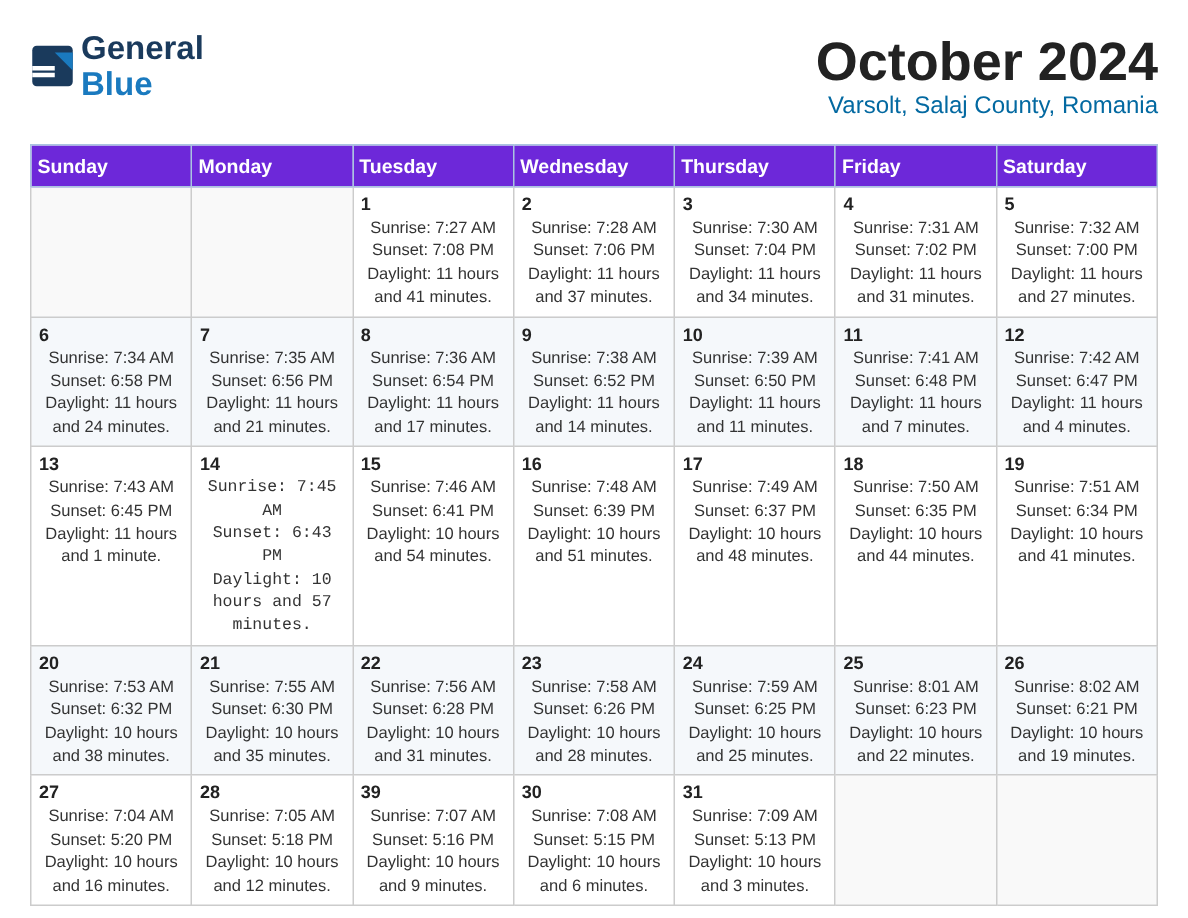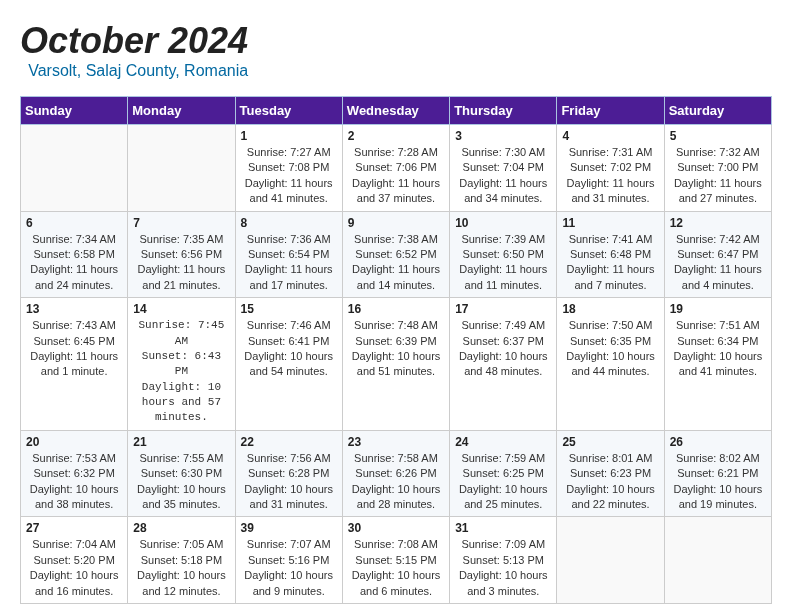--- a/index.html
+++ b/index.html
@@ -34,33 +34,32 @@
       height: 30px;
       margin-right: 4px;
     }
     .title-area {
       text-align: right;
     }
     .month-title {
       font-size: 36px;
       font-weight: bold;
       color: #222;
-      font-style: italic;
     }
     .location {
       font-size: 16px;
       color: #0369a1;
     }
     table {
       width: 100%;
       border-collapse: collapse;
       table-layout: fixed;
     }
     th {
-      background: #4c1d95;
+      background: #6d28d9;
       color: #fff;
       font-size: 13px;
       padding: 6px 4px;
       text-align: left;
       border: 1px solid #aac4e0;
     }
     td {
       border: 1px solid #ccc;
       vertical-align: top;
       padding: 4px 5px;
@@ -85,20 +84,32 @@
       text-align: center;
     }
     .empty-cell {
       background: #f9f9f9;
     }
   </style>
 </head>
 <body>
 
 <div class="header">
+  <div class="logo">
+    <svg class="logo-icon" viewBox="0 0 40 40">
+      <rect x="2" y="2" width="36" height="36" rx="4" fill="#1a3a5c"></rect>
+      <polygon points="22,8 38,8 38,24" fill="#1a7abf"></polygon>
+      <rect x="2" y="20" width="20" height="4" fill="#fff"></rect>
+      <rect x="2" y="26" width="20" height="4" fill="#fff"></rect>
+    </svg>
+    <div class="logo-text">
+      <div>General</div>
+      <div><span>Blue</span></div>
+    </div>
+  </div>
   <div class="title-area">
     <div class="month-title">October 2024</div>
     <div class="location">Varsolt, Salaj County, Romania</div>
   </div>
 </div>
 
 <table>
   <thead>
     <tr>
     <th>Sunday</th>

